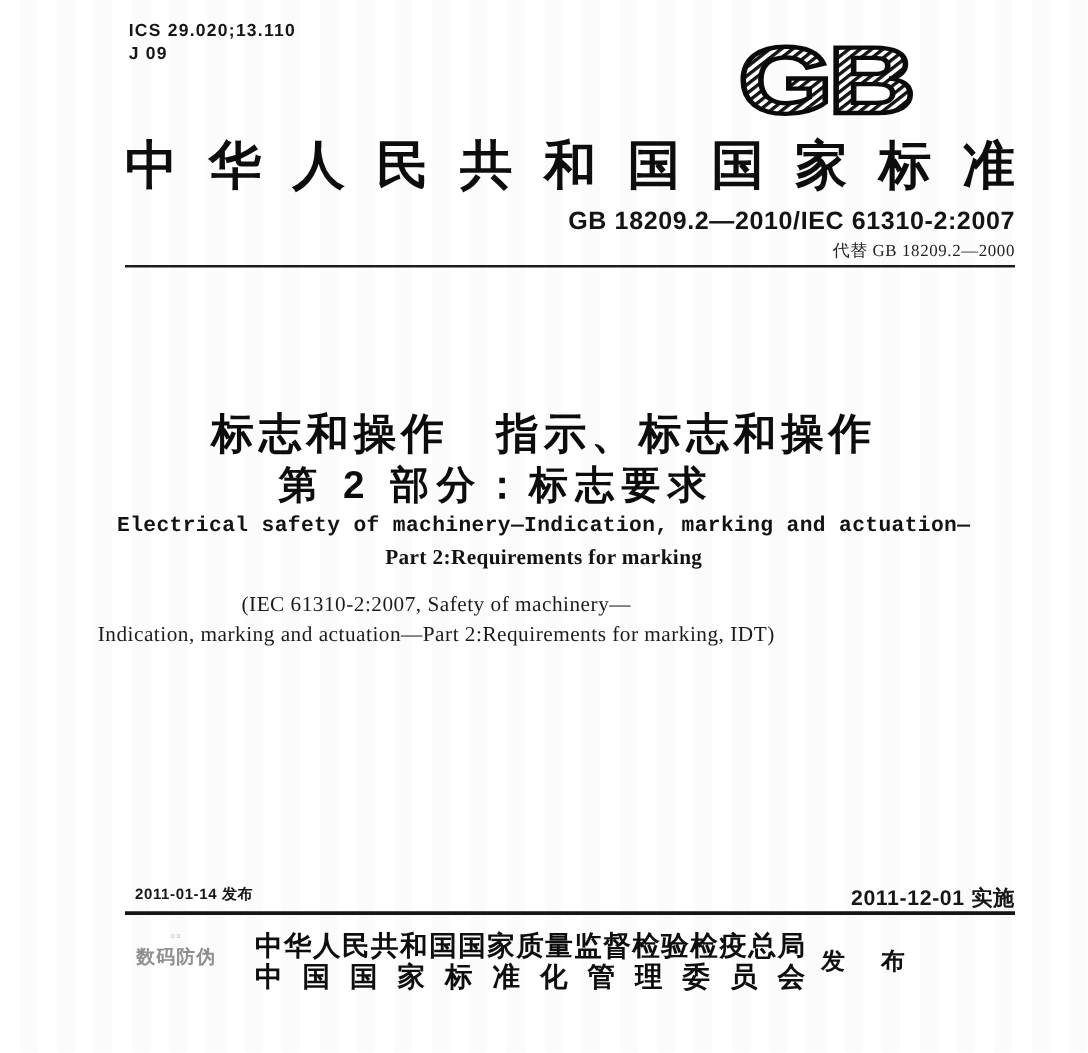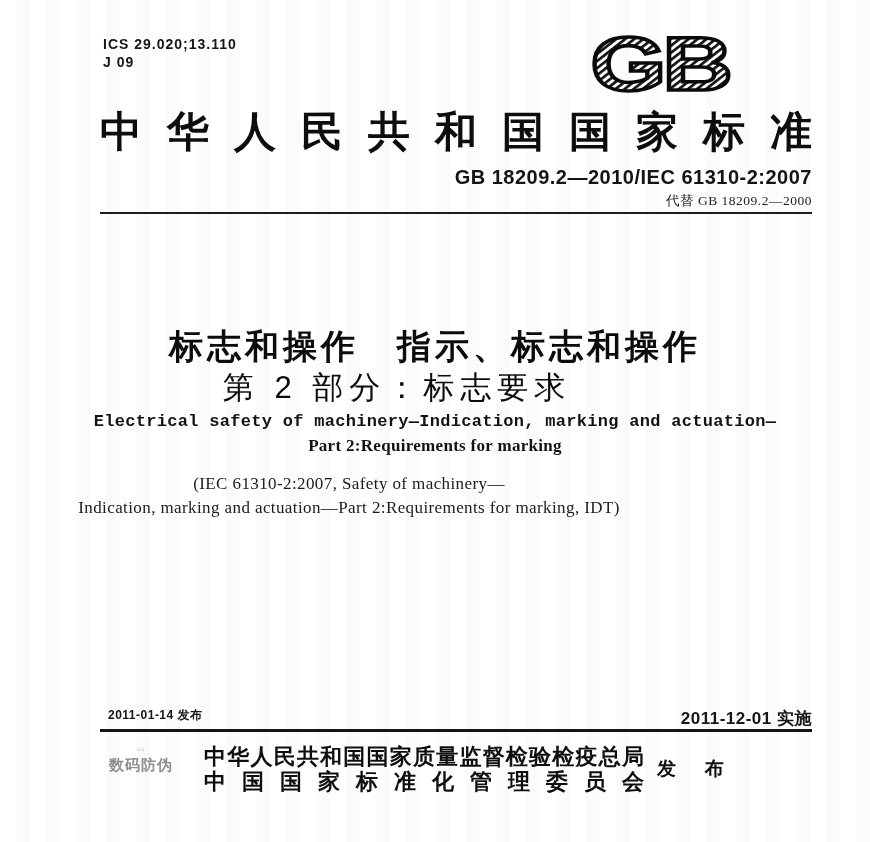--- a/index.html
+++ b/index.html
@@ -10,21 +10,21 @@
     color:#111;
     position:relative;
     overflow:hidden;
   }
   .page{
     position:absolute;inset:0;
     background:repeating-linear-gradient(90deg,#ffffff 0px,#ffffff 16px,#fbfbfc 16px,#fbfbfc 30px);
   }
   
   .ics{
-    position:absolute;left:103px;top:35px;
+    position:absolute;left:103px;top:15px;
     font-family:"Liberation Sans", sans-serif;
     font-weight:bold;font-size:14px;line-height:18px;
     letter-spacing:1px;color:#161616;
   }
   
   .gb-logo{position:absolute;left:588px;top:24px;width:178px;height:76px;}
   
   .heading{
     position:absolute;left:100px;top:104px;width:712px;
     font-weight:900;font-size:42px;color:#0d0d0d;
@@ -48,21 +48,21 @@
   }
   
   .title-cn-1{
     position:absolute;left:0;top:324px;width:870px;text-align:center;
     font-family:"Liberation Sans", sans-serif;
     font-weight:900;font-size:34px;letter-spacing:4px;color:#0c0c0c;
   }
   .title-cn-2{
     position:absolute;left:0;top:367px;width:794px;text-align:center;
     font-family:"Liberation Sans", sans-serif;
-    font-weight:400;font-size:31px;letter-spacing:6px;color:#0c0c0c;
+    font-weight:700;font-size:31px;letter-spacing:6px;color:#0c0c0c;
   }
   
   .title-en-1,.title-en-2{
     position:absolute;left:0;width:870px;text-align:center;
     font-family:"Liberation Serif", serif;
     font-weight:bold;font-size:17px;color:#131313;letter-spacing:0.3px;
   }
   .title-en-1{top:412px;font-family:Liberation Mono, monospace;}
   .title-en-2{top:436px;}
   

